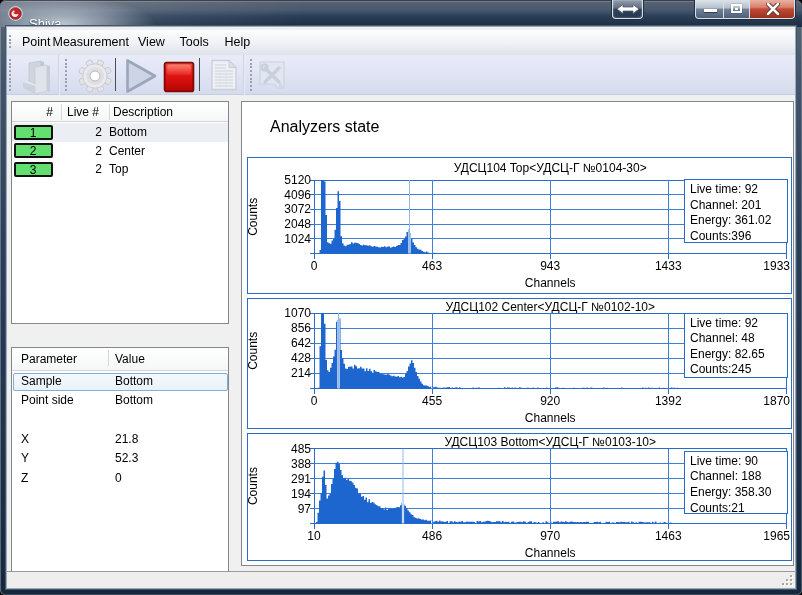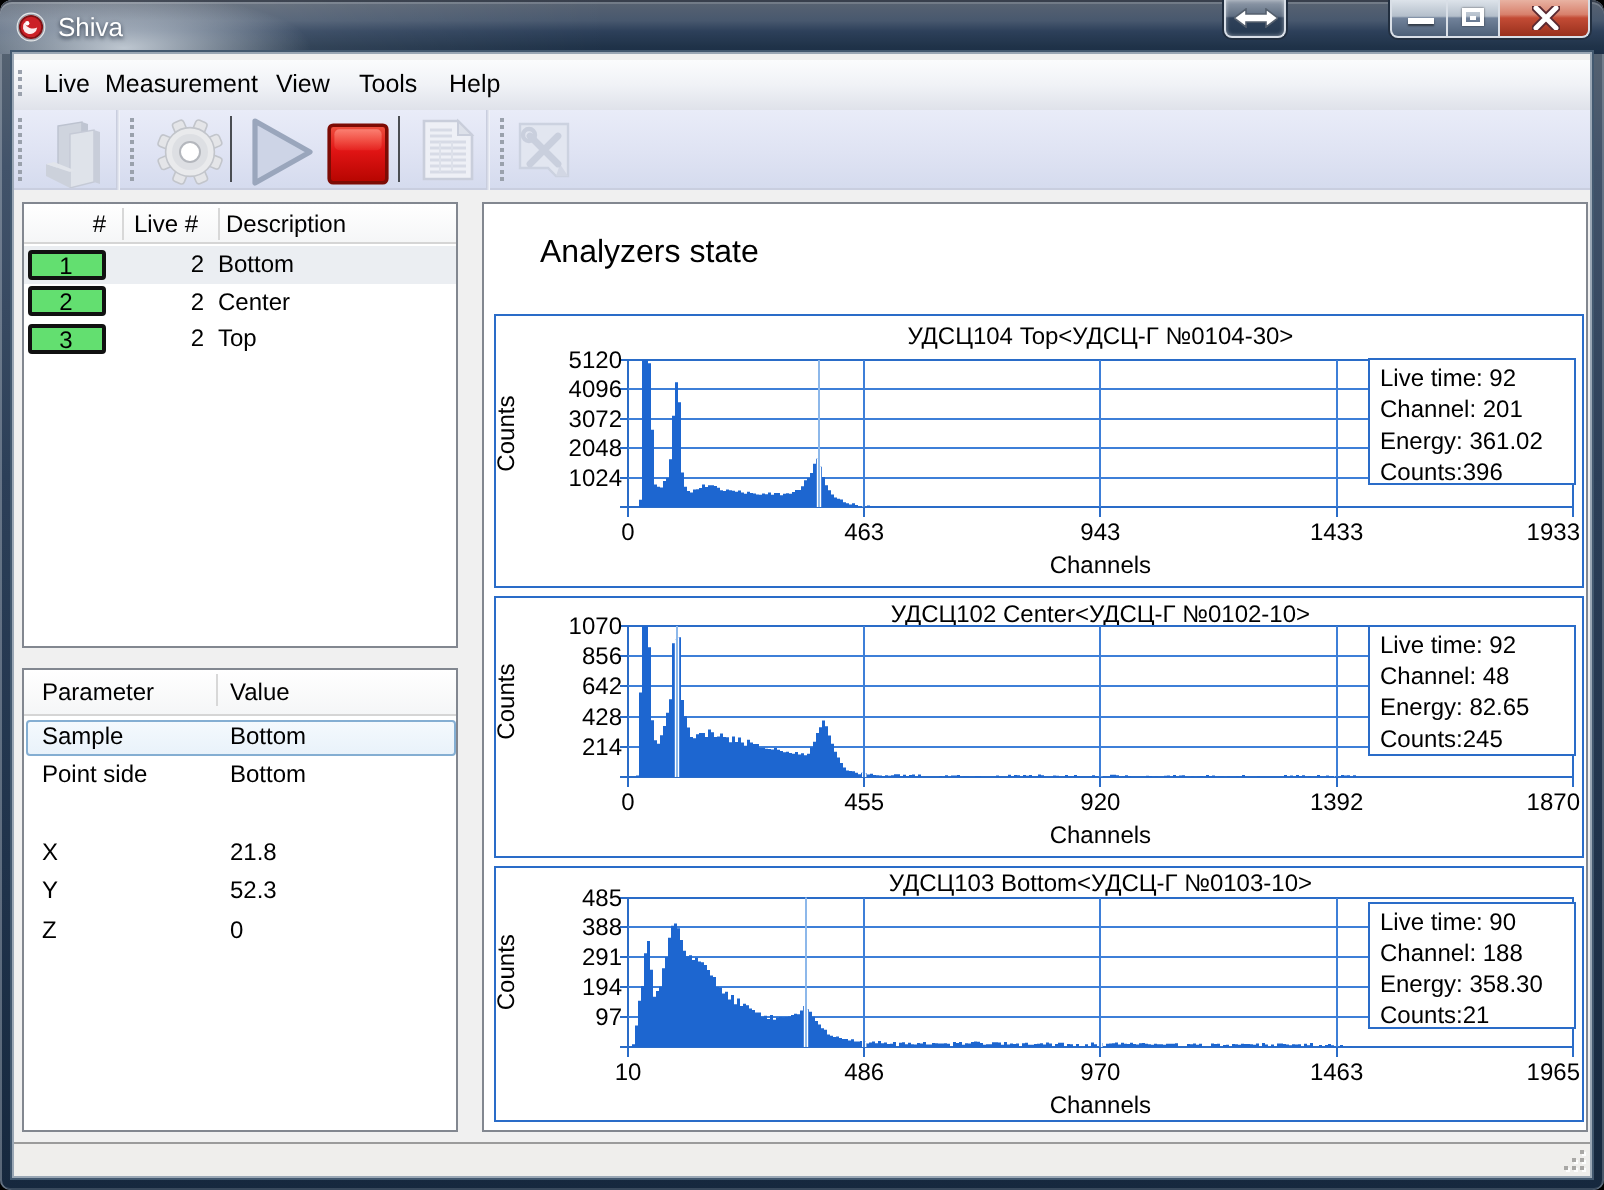--- a/index.html
+++ b/index.html
@@ -10,21 +10,21 @@
   box-shadow: inset 1px 0 0 rgba(170,180,190,.45), inset -1px 0 0 rgba(170,180,190,.35), inset 0 -1px 0 rgba(120,135,150,.35);
 }
 #titlebar { position:absolute; left:0; top:0; width:802px; height:27px;
   border-radius:6px 6px 0 0;
   background:
    radial-gradient(130px 38px at 62px 24px, rgba(238,244,250,.72), rgba(238,244,250,0) 72%),
    linear-gradient(90deg, rgba(255,255,255,.20), rgba(255,255,255,.07) 22%, rgba(255,255,255,0) 38%),
    linear-gradient(180deg,#5a6472 0%,#48586e 38%,#2d405a 58%,#203349 85%,#1c2e46 100%);
   box-shadow: inset 0 1px 0 rgba(16,24,36,.6), inset 0 2px 0 rgba(255,255,255,.16);
 }
-#title { position:absolute; left:29px; top:6px; font-size:13px; color:#fff;
+#title { position:absolute; left:29px; top:16px; font-size:13px; color:#fff;
   text-shadow:0 1px 2px rgba(10,20,35,.8); }
 .swapbtn { position:absolute; left:612px; top:0; width:31px; height:19px;
   border-radius:0 0 4px 4px; border:1px solid #d9dfe7; border-top:none;
   background:linear-gradient(180deg,#939eac 0%,#5f6e82 45%,#30425a 50%,#243850 100%);
   box-shadow:0 0 0 1px #222f40, inset 0 0 2px rgba(255,255,255,.5); }
 .caps { position:absolute; left:695px; top:0; width:100px; height:19px;
   border-radius:0 0 4px 4px; box-shadow:0 0 0 1px #222f40; }
 .cap { position:absolute; top:0; height:19px; border:1px solid #d9dfe7; border-top:none; }
 .capmin { left:0; width:29px; border-radius:0 0 0 4px;
   background:linear-gradient(180deg,#dde3ea 0%,#b4bfcb 45%,#71829a 50%,#4d6078 100%); }
@@ -93,21 +93,21 @@
           <svg width="14" height="12" viewBox="0 0 14 12" style="position:absolute;left:16px;top:3px">
 <path d="M2,1 L12,11 M12,1 L2,11" stroke="#5a2a32" stroke-width="4.4" stroke-linecap="round"></path>
 <path d="M2,1 L12,11 M12,1 L2,11" stroke="#fff" stroke-width="2.5" stroke-linecap="round"></path>
 </svg>
         </div>
 </div>
     </div>
  <div id="client">
   <div class="menubar">
     <div class="handle" style="left:1.5px;top:5px;height:15px"></div>
-    <span style="left:15px">Live</span>
+    <span style="left:15px">Point</span>
         <span style="left:45.5px">Measurement</span>
     <span style="left:131px">View</span>
         <span style="left:172.5px">Tools</span>
     <span style="left:217.5px">Help</span>
   </div>
   <div class="toolbar">
     <div class="handle" style="left:1.5px;top:4px;height:32px"></div>
     <svg width="36" height="36" viewBox="0 0 36 36" style="position:absolute;left:14px;top:3px">
 <polygon points="8,5 20,3 20,29 8,32" fill="#cfd4de" stroke="#bcc2cf" stroke-width="0.7"></polygon>
 <polygon points="20,3 23,4 23,30 20,29" fill="#bfc5d2"></polygon>
@@ -187,21 +187,21 @@
           <div class="gbtn">2</div>
           <span style="position:absolute;left:75px;width:15px;text-align:right">2</span>
           <span style="position:absolute;left:97px">Center</span>
         </div>
         <div class="tr" style="top:58.0px;height:18.5px;">
           <div class="gbtn">3</div>
           <span style="position:absolute;left:75px;width:15px;text-align:right">2</span>
           <span style="position:absolute;left:97px">Top</span>
         </div>
       </div>
-  <div class="panel" style="left:4px;top:307px;width:218px;height:232px">
+  <div class="panel" style="left:4px;top:320px;width:218px;height:232px">
         <div class="th" style="height:23px;line-height:23px">
           <span style="position:absolute;left:9px">Parameter</span>
           <span style="position:absolute;left:103px">Value</span>
           <i style="left:96px"></i>
         </div>
         <div class="tr" style="top:24px;height:19.3px;line-height:19.3px">
           <div class="selbox"></div>
           <span style="position:absolute;left:9px">Sample</span>
           <span style="position:absolute;left:103px">Bottom</span>
         </div>

